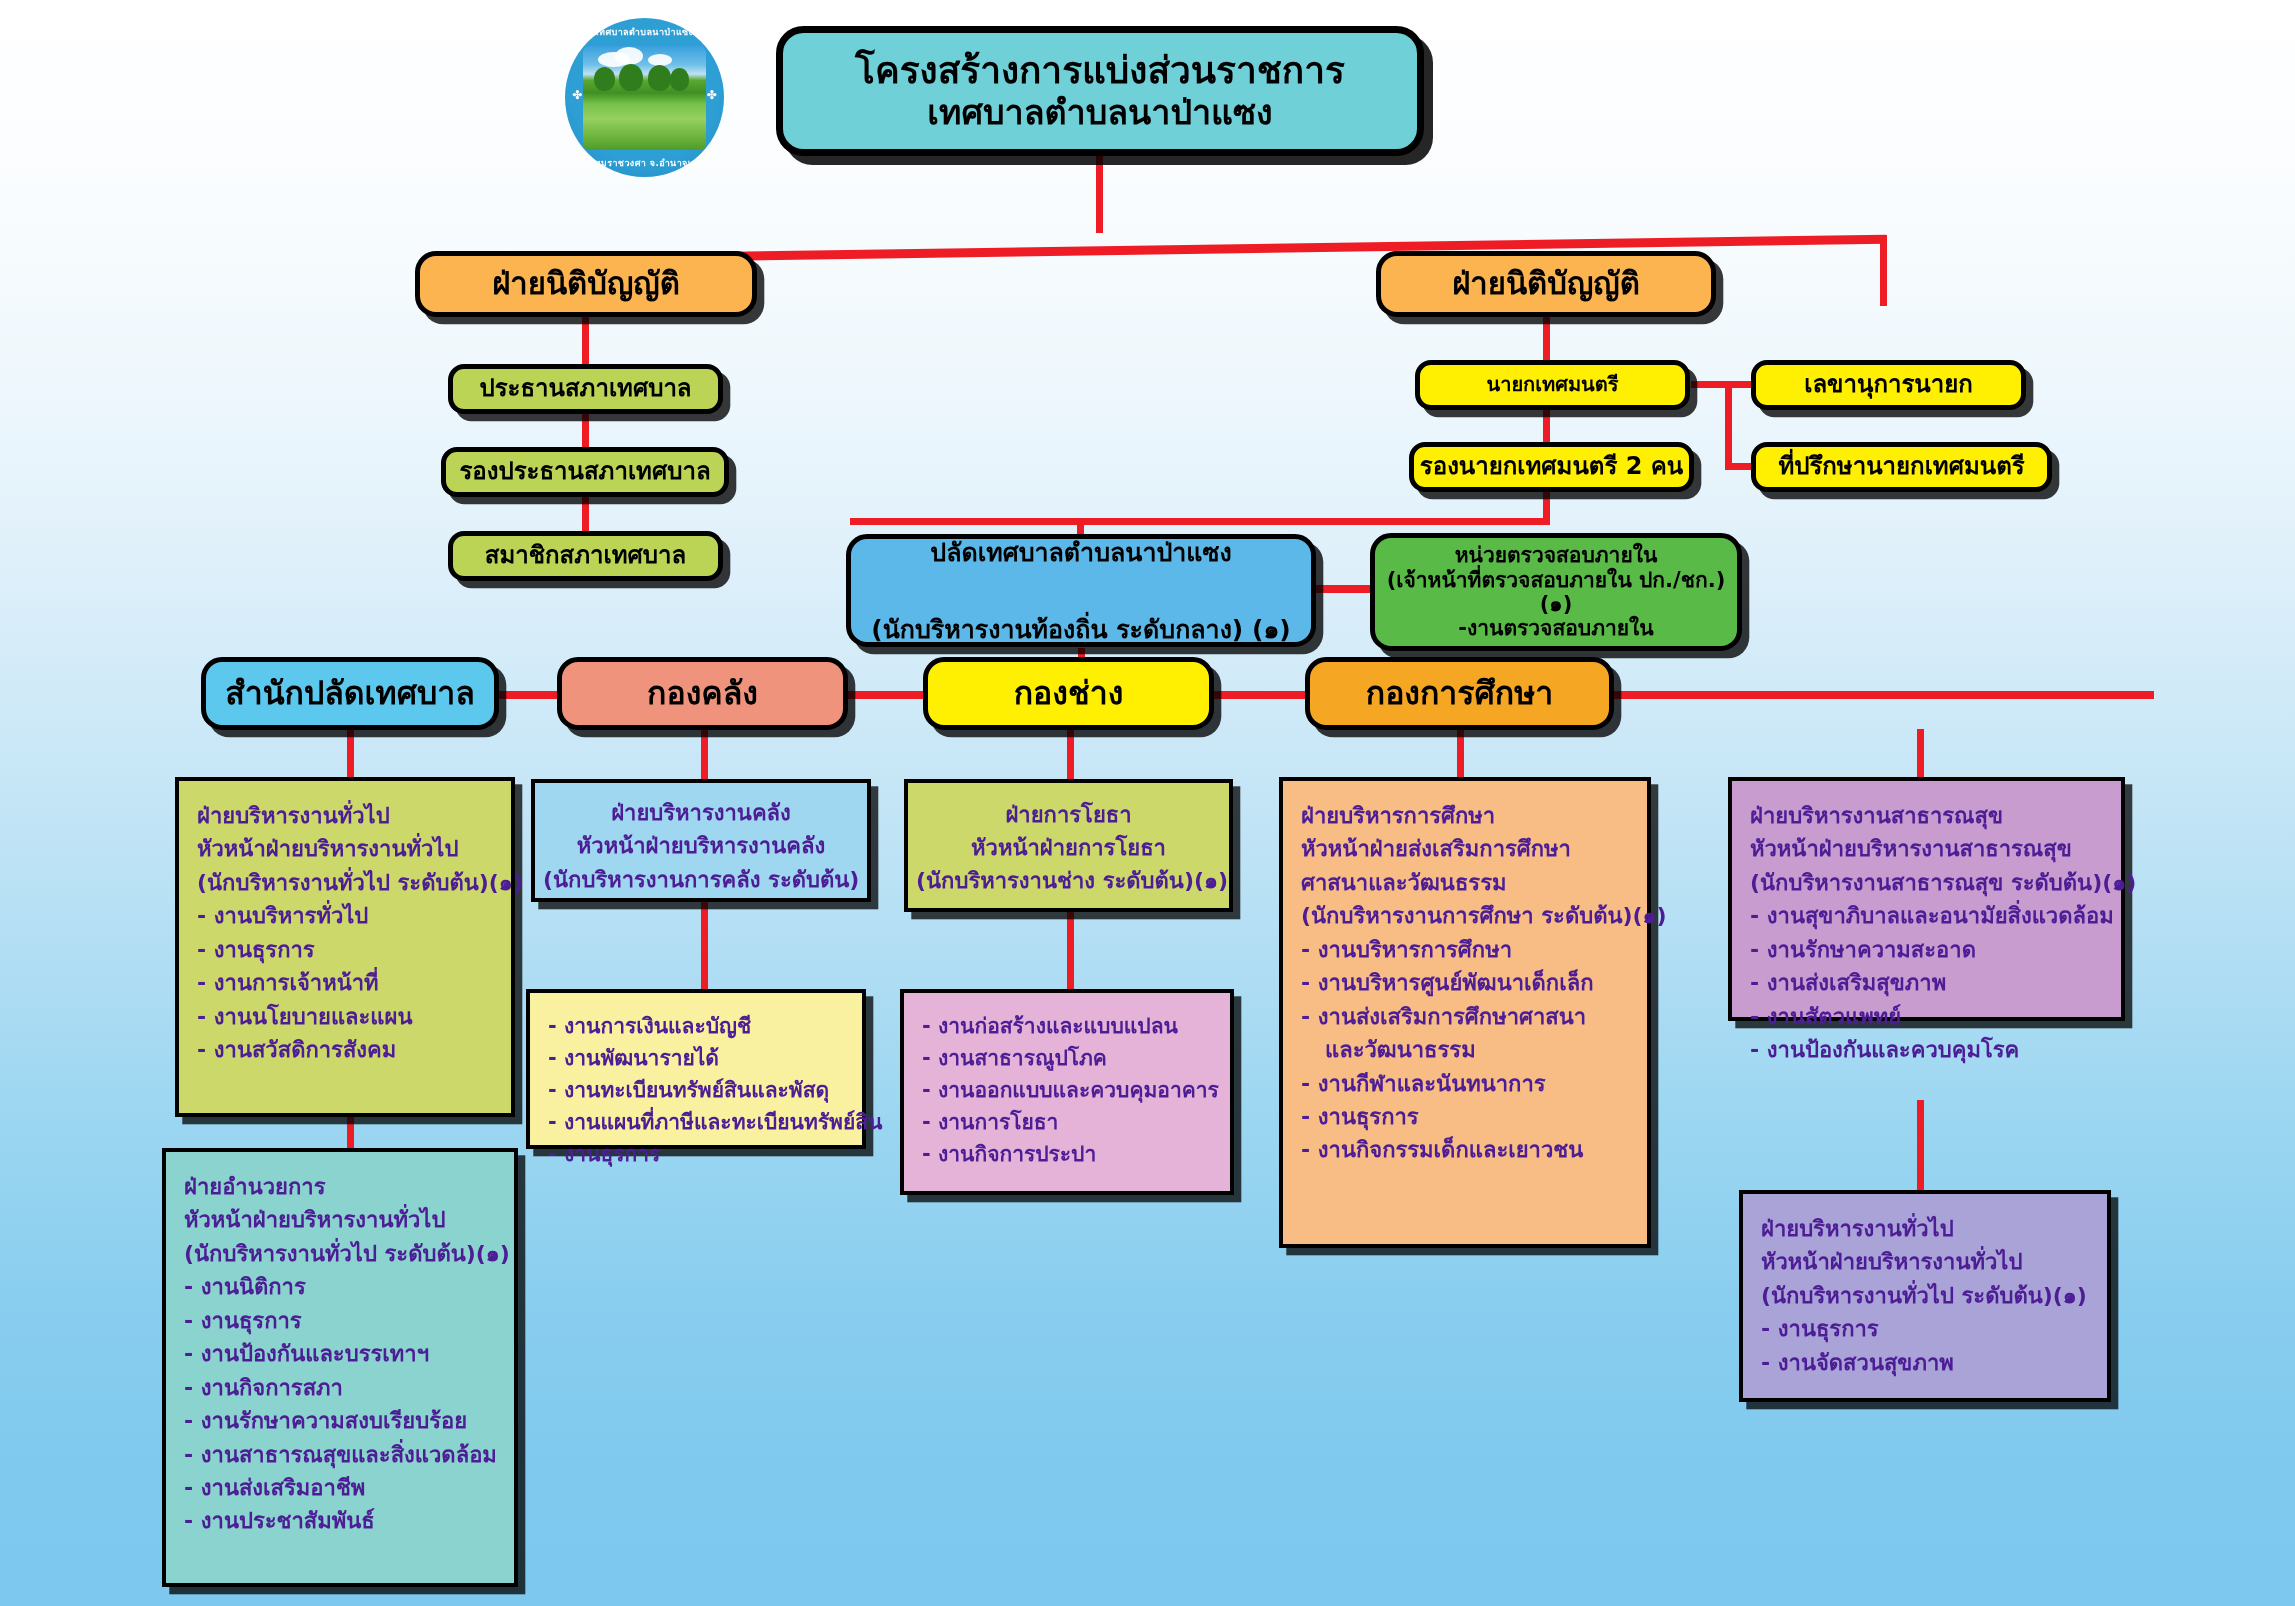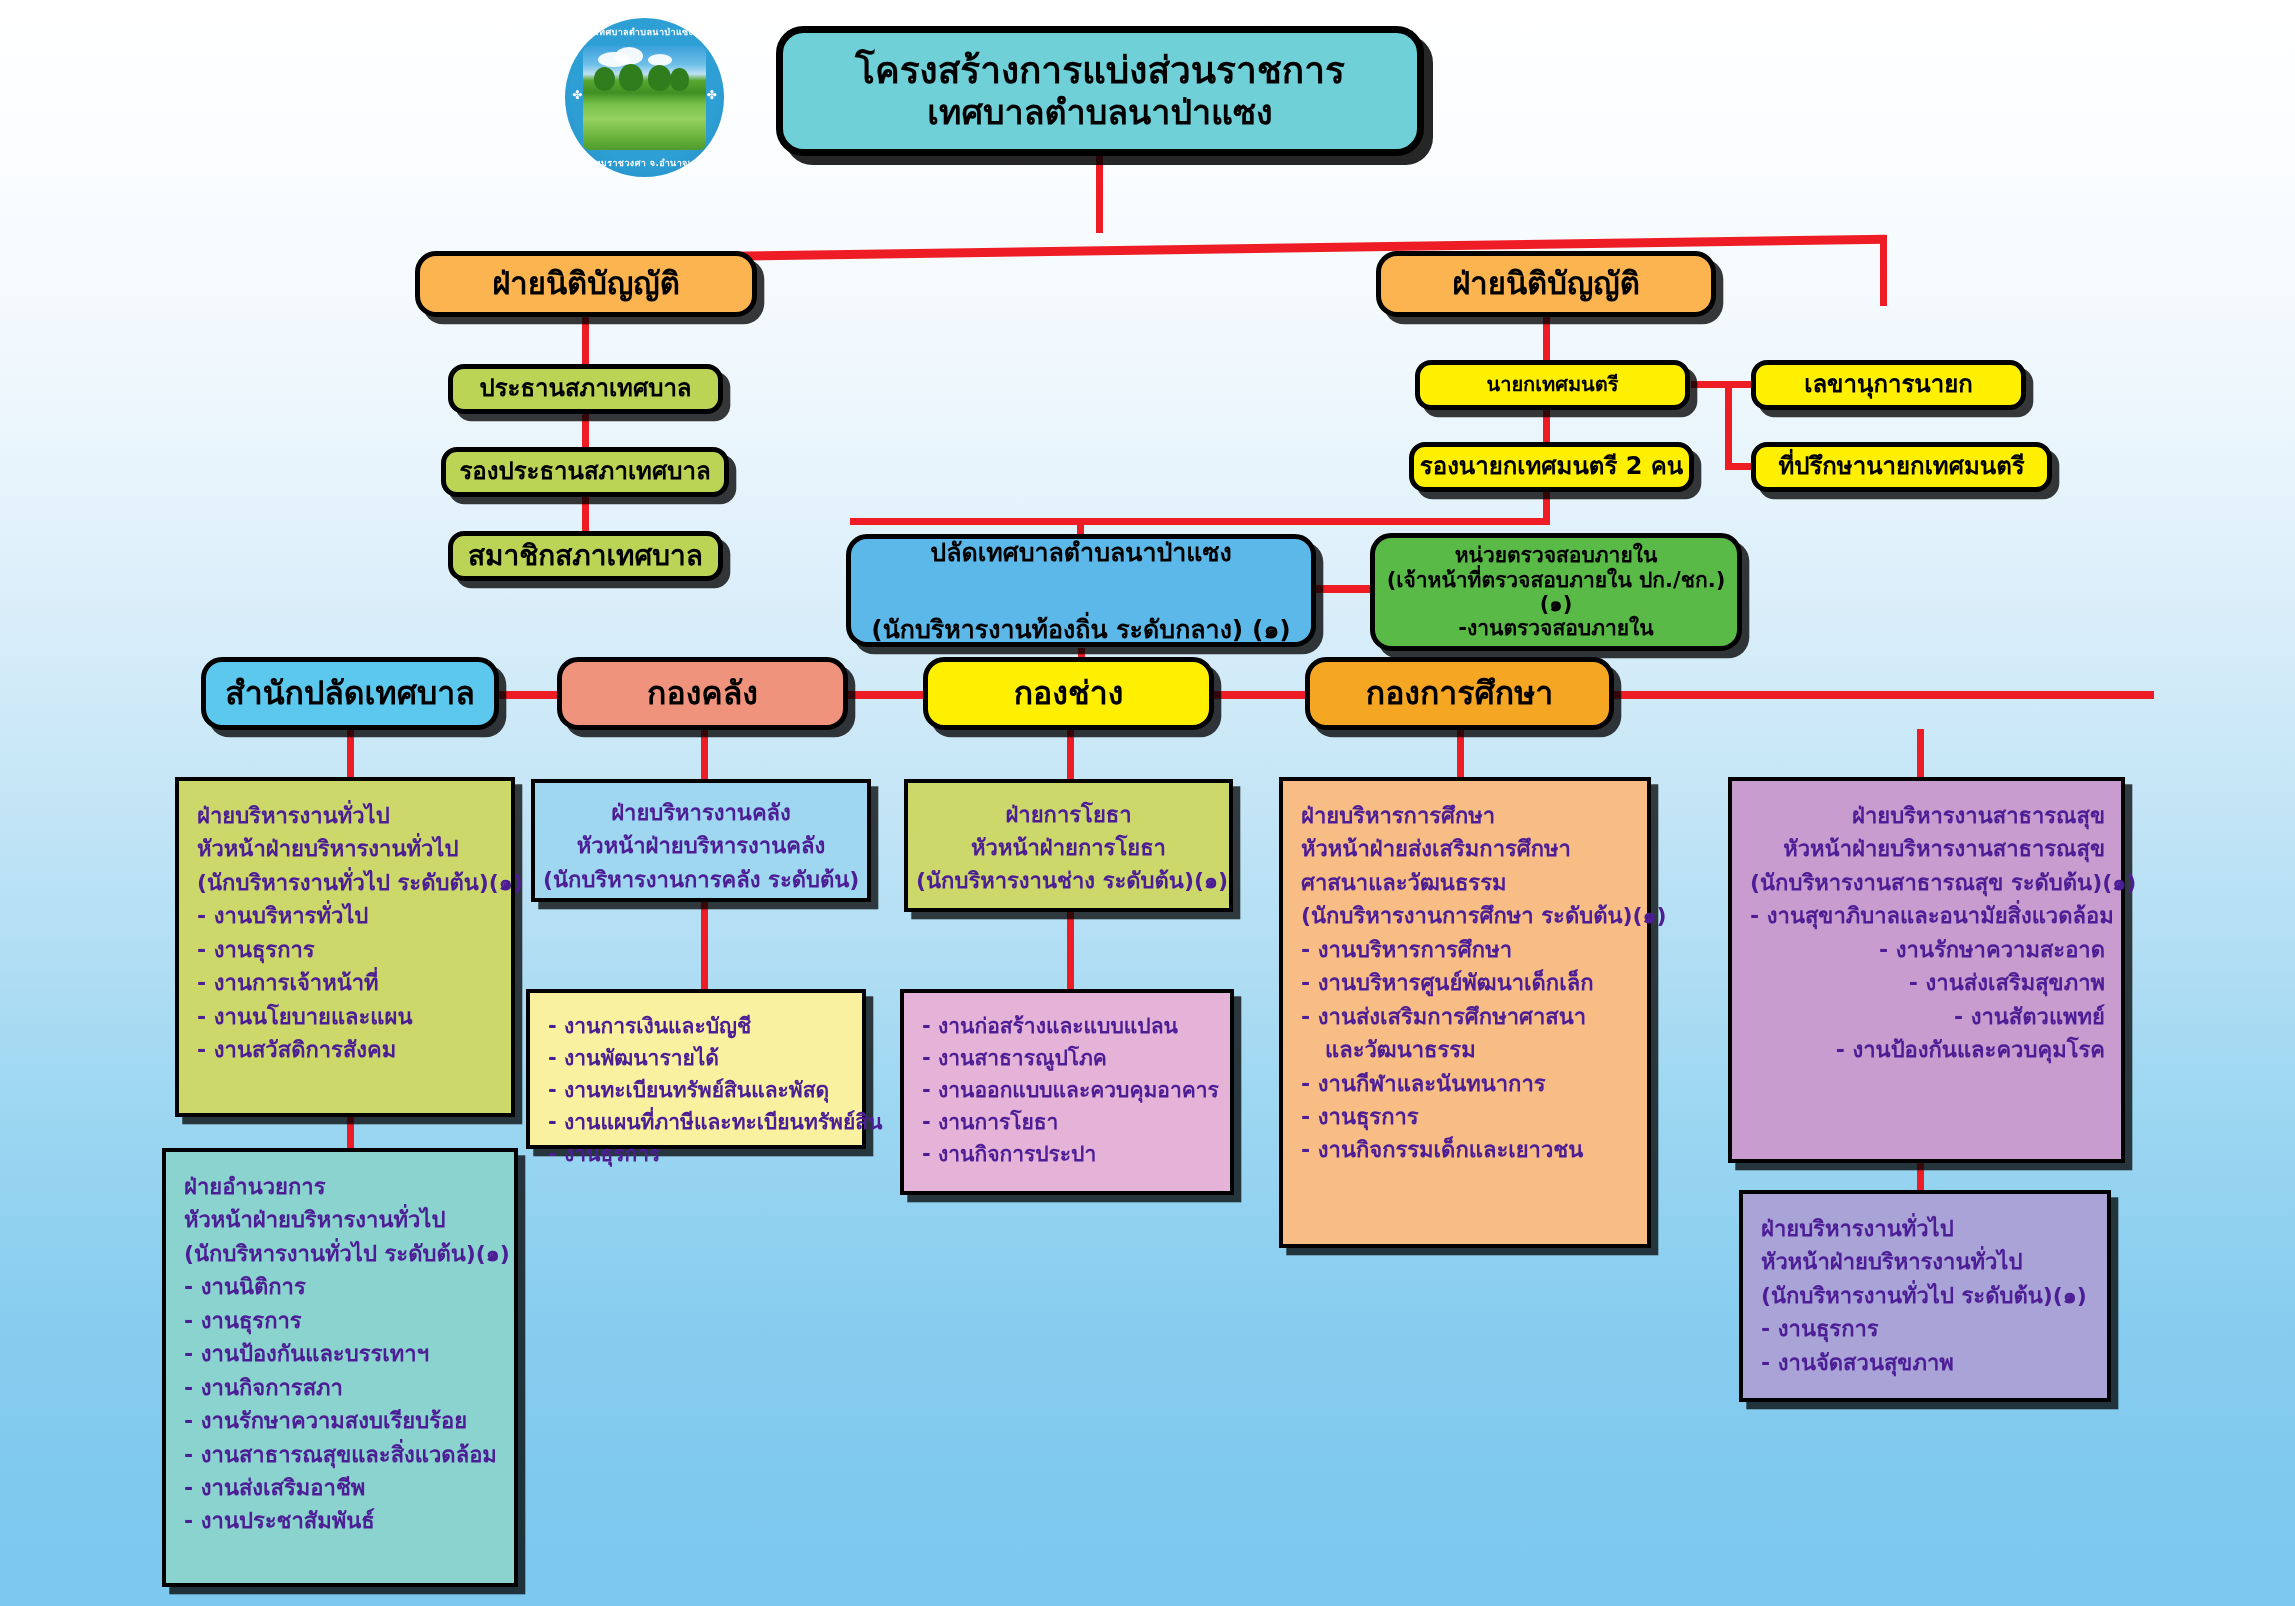--- a/index.html
+++ b/index.html
@@ -161,21 +161,21 @@
   </div>
 
   <div class="line" style="left:582px; top:314px; width:6.5px; height:253px;"></div>
 
   <div class="node round-s shadowed" style="left:448px; top:364px; width:275px; height:50px; background:#bcd455; font-size:24px;">
     <span>ประธานสภาเทศบาล</span>
   </div>
   <div class="node round-s shadowed" style="left:441px; top:447px; width:288px; height:50px; background:#bcd455; font-size:24px;">
     <span>รองประธานสภาเทศบาล</span>
   </div>
-  <div class="node round-s shadowed" style="left:448px; top:531px; width:275px; height:50px; background:#bcd455; font-size:28px;">
+  <div class="node round-s shadowed" style="left:448px; top:531px; width:275px; height:50px; background:#bcd455; font-size:24px;">
     <span>สมาชิกสภาเทศบาล</span>
   </div>
 
   <div class="node round shadowed" style="left:1376px; top:251px; width:340px; height:66px; background:#fbb450; font-size:31px;">
     <span>ฝ่ายนิติบัญญัติ</span>
   </div>
 
   <div class="line" style="left:1543px; top:314px; width:6.5px; height:162px;"></div>
 
   <div class="node round-s shadowed" style="left:1415px; top:360px; width:275px; height:50px; background:#ffef00; font-size:20px;">
@@ -298,21 +298,21 @@
     <div class="hdr">(นักบริหารงานการศึกษา ระดับต้น)(๑)</div>
     <div class="itm">- งานบริหารการศึกษา</div>
     <div class="itm">- งานบริหารศูนย์พัฒนาเด็กเล็ก</div>
     <div class="itm">- งานส่งเสริมการศึกษาศาสนา</div>
     <div class="sub">และวัฒนาธรรม</div>
     <div class="itm">- งานกีฬาและนันทนาการ</div>
     <div class="itm">- งานธุรการ</div>
     <div class="itm">- งานกิจกรรมเด็กและเยาวชน</div>
   </div>
 
-  <div class="panel" style="left:1728px; top:777px; width:397px; height:386px; background:#c89cce; font-size:22px;text-align:right;">
+  <div class="panel" style="left:1728px; top:777px; width:397px; height:244px; background:#c89cce; font-size:22px;">
     <div class="hdr">ฝ่ายบริหารงานสาธารณสุข</div>
     <div class="hdr">หัวหน้าฝ่ายบริหารงานสาธารณสุข</div>
     <div class="hdr">(นักบริหารงานสาธารณสุข ระดับต้น)(๑)</div>
     <div class="itm">- งานสุขาภิบาลและอนามัยสิ่งแวดล้อม</div>
     <div class="itm">- งานรักษาความสะอาด</div>
     <div class="itm">- งานส่งเสริมสุขภาพ</div>
     <div class="itm">- งานสัตวแพทย์</div>
     <div class="itm">- งานป้องกันและควบคุมโรค</div>
   </div>
 

